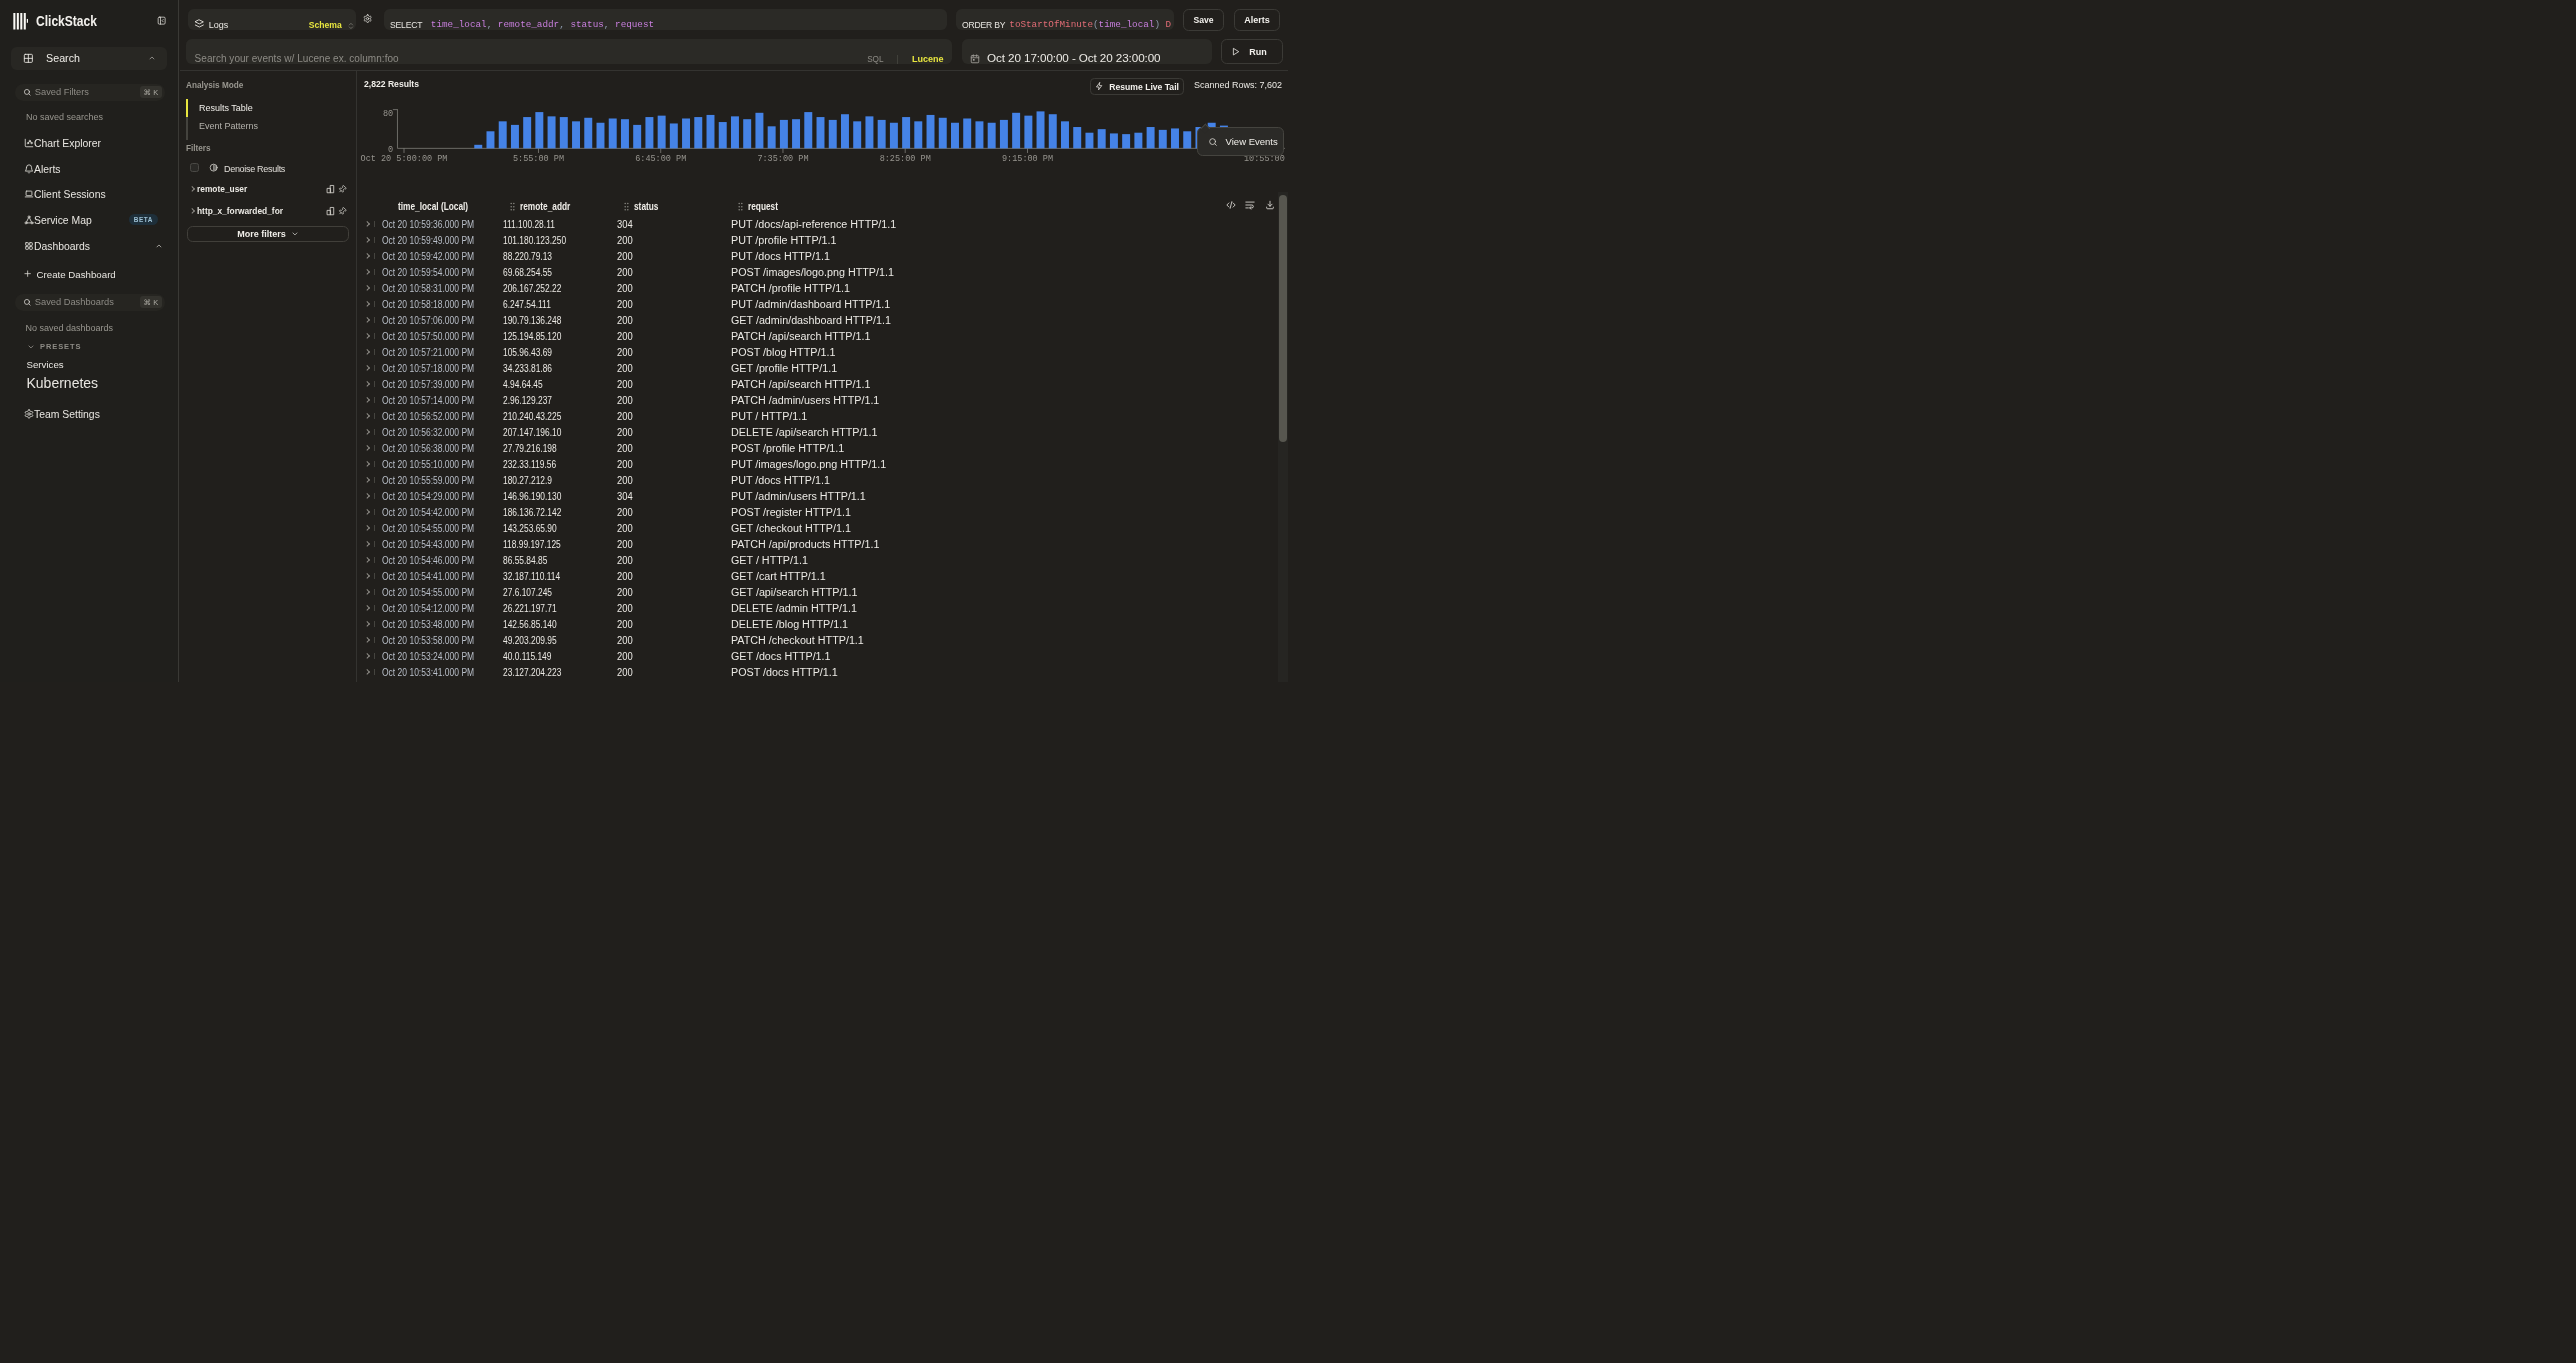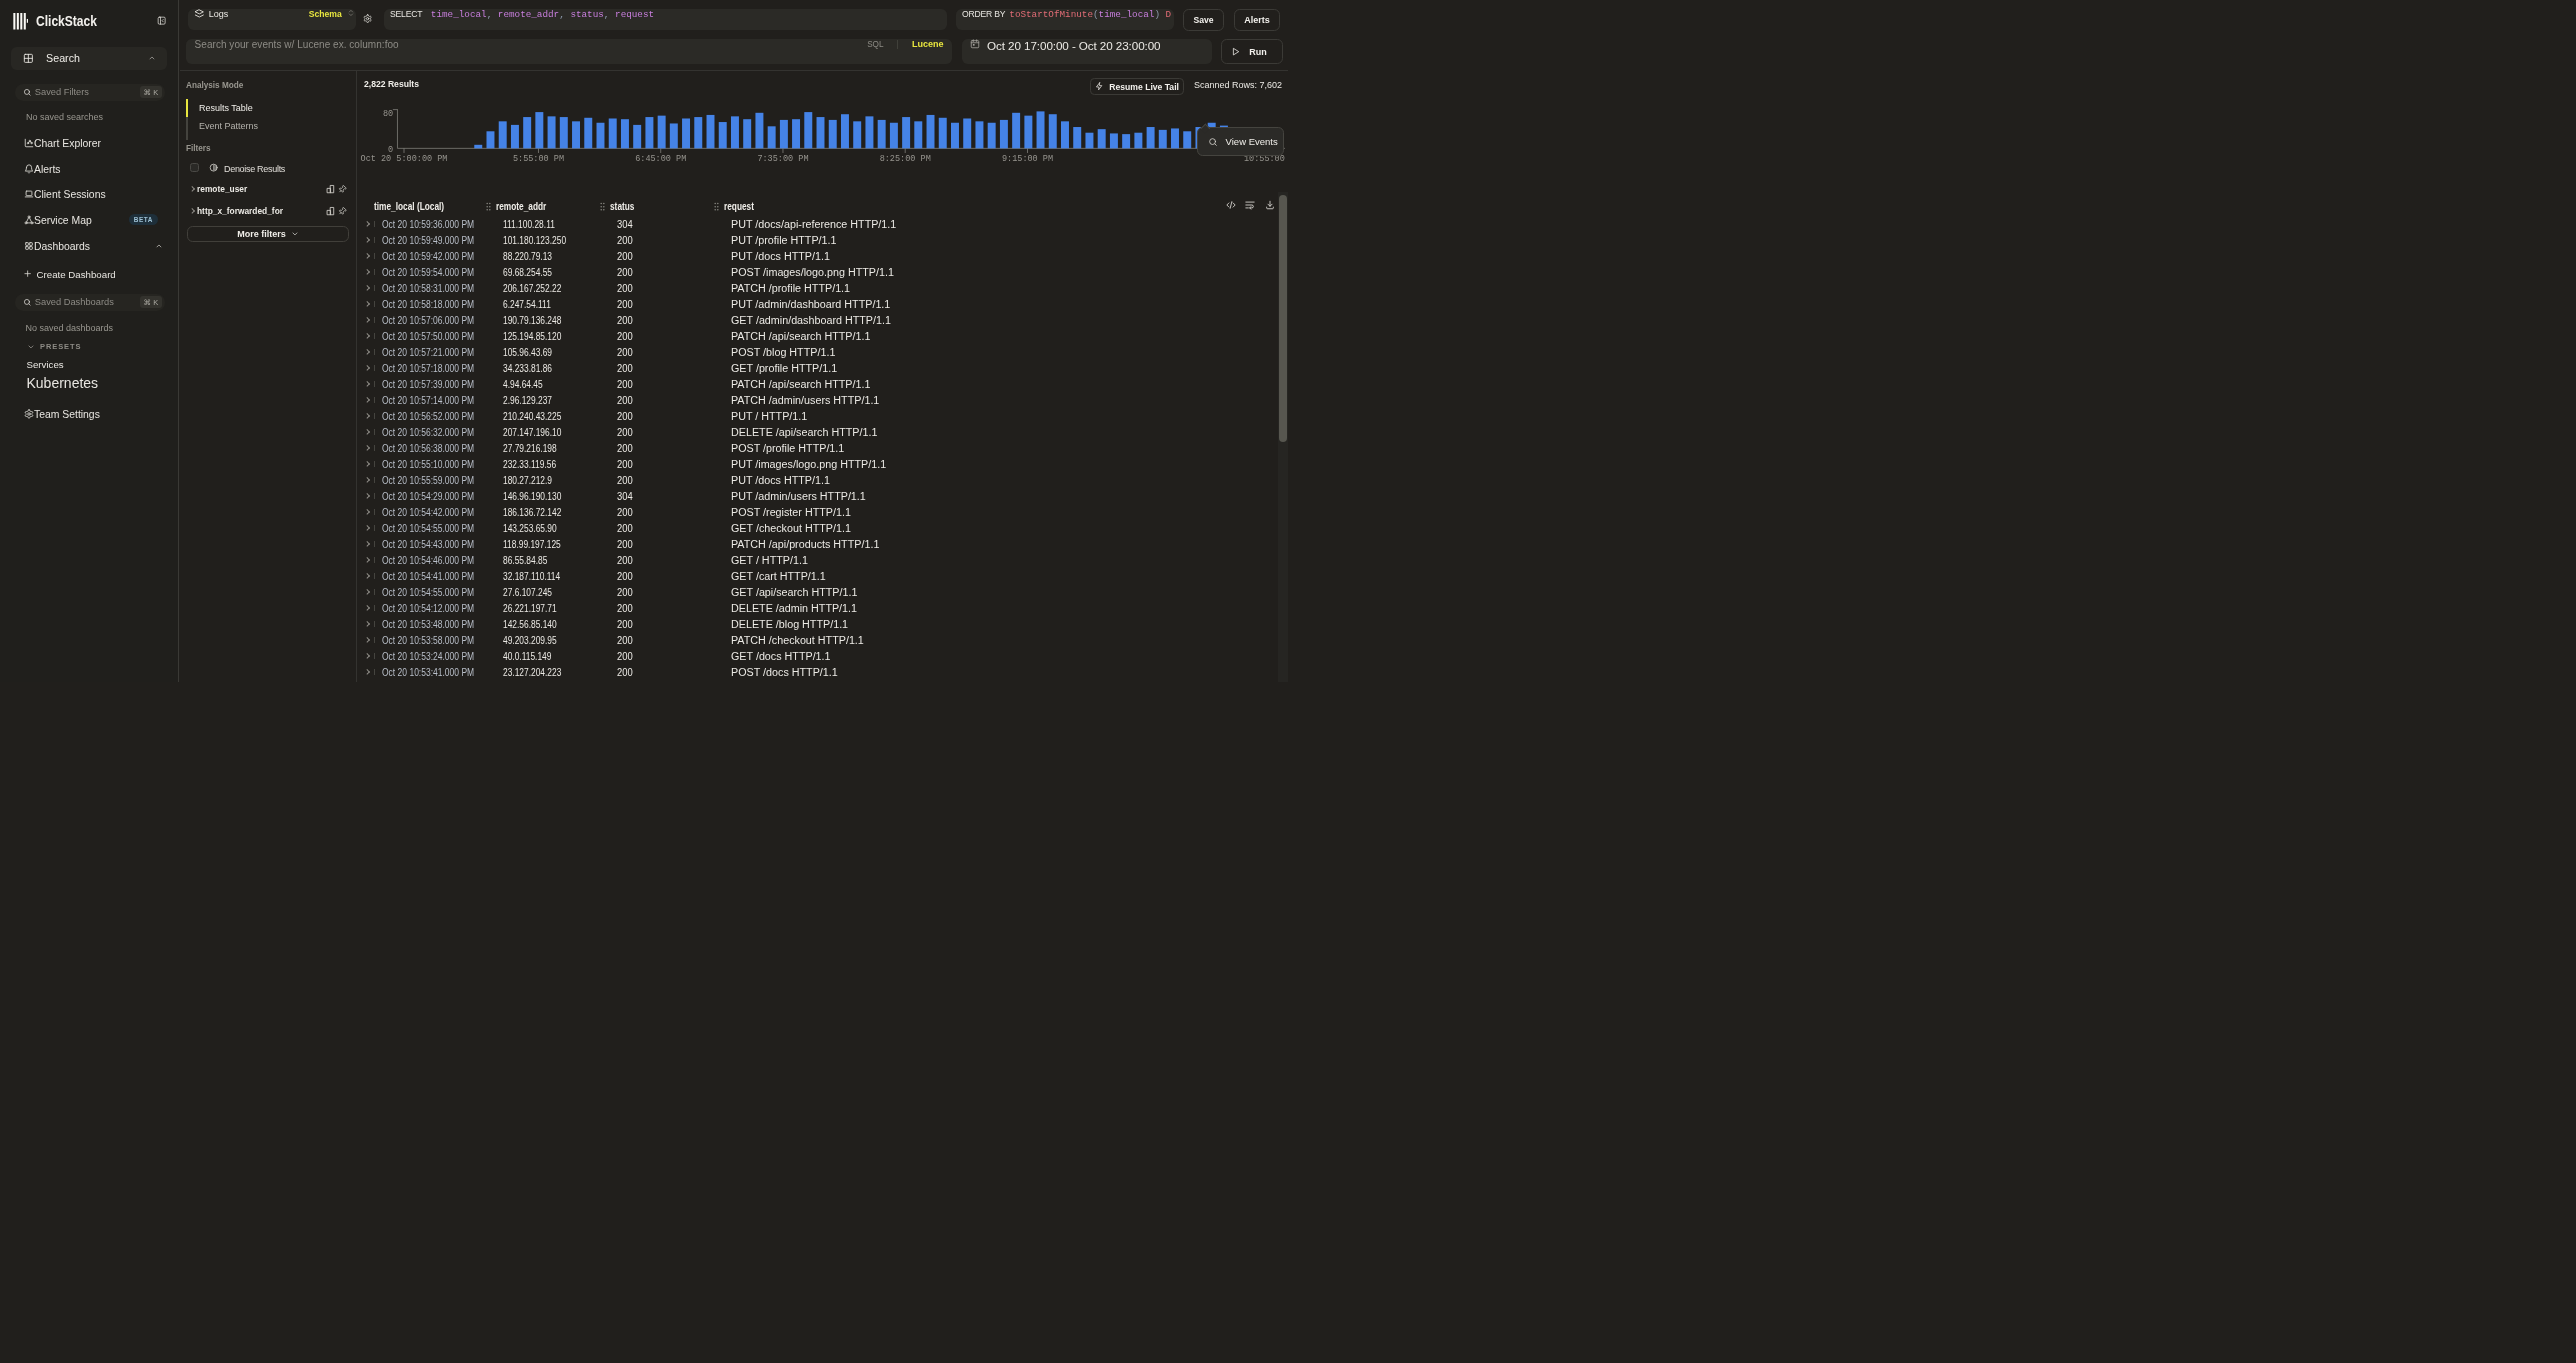--- a/index.html
+++ b/index.html
@@ -13,21 +13,21 @@
 #navsearch .lb{font-size:10.7px;font-weight:500;color:#F0EEE9;flex:1}
 .pill{position:absolute;left:14.7px;width:150px;height:16.5px;background:#262521;border-radius:8.6px;display:flex;align-items:center;padding:0 2.9px 0 7.9px;gap:3.6px}
 .pill .ph{font-size:9.3px;color:#8D8B85;flex:1}
 .kbd{background:#33322D;border-radius:2.9px;font-size:7.5px;color:#ABA9A2;padding:2.1px 3.6px;line-height:1}
 .nosaved{position:absolute;font-size:9px;color:#98968F}
 .nav{position:absolute;left:0;width:180px;height:24px;display:flex;align-items:center;padding-left:24px;font-size:10.4px;color:#E8E6E1}
 .nav svg{color:#E0DED8}
 .beta{position:absolute;left:129px;top:214px;background:#1E2F3A;color:#9DC0D4;font-size:6.4px;font-weight:700;letter-spacing:0.6px;padding:2.5px 4.7px;border-radius:6.4px;line-height:1}
 #presets{position:absolute;left:26.5px;top:342px;display:flex;align-items:center;gap:5.7px;font-size:7.5px;font-weight:600;letter-spacing:0.9px;color:#8D8B85}
 
-.box{position:absolute;background:#2B2A26;border-radius:5.7px;display:flex;align-items:flex-start}
+.box{position:absolute;background:#2B2A26;border-radius:5.7px;display:flex;align-items:flex-end}
 .btn{position:absolute;border:0.7px solid #3B3A36;border-radius:5.7px;display:flex;align-items:center;justify-content:center;font-weight:700;color:#F2F0EC;background:transparent}
 #logsbox{left:188px;top:8.6px;width:168px;height:21.5px;padding:0 1.4px 0 6.4px;gap:3.6px}
 #logsbox .t1{font-size:9px;color:#EBE9E4;flex:1}
 #schema{color:#E8E63F;font-weight:700;font-size:8.6px;margin-right:1.4px}
 #gear1{position:absolute;left:363px;top:14px;color:#E4E2DD}
 #selbox{left:384px;top:8.6px;width:563px;height:21.5px;padding:0 6px;overflow:hidden;white-space:nowrap}
 .mono{font-family:"Liberation Mono",monospace;font-size:9.3px}
 .kw{font-family:"Liberation Sans",sans-serif;font-size:8.6px;font-weight:400;color:#E9E7E2;letter-spacing:-0.2px}
 .ident{color:#C97FDE}
 .fnred{color:#E06C75}
@@ -405,21 +405,21 @@
 
 <div id="tooltip">
     <svg class="" width="10" height="10" viewBox="0 0 24 24" fill="none" stroke="currentColor" stroke-width="2" stroke-linecap="round" stroke-linejoin="round">
       <circle cx="11" cy="11" r="7"></circle>
       <path d="m20 20-3.2-3.2"></path>
     </svg>
     <span class="tx">View Events</span>
   </div>
 
 <div id="thead">
-  <span style="margin-left:17px;width:112px"><span class="hl">time_local (Local)</span></span>
+  <span style="margin-left:41px;width:112px"><span class="hl">time_local (Local)</span></span>
   <span class="hcol" style="width:114px">
       <svg width="5" height="9.3" viewBox="0 0 7 13" fill="#8b8a84">
         <circle cx="1.7" cy="2.2" r="1.05"></circle>
         <circle cx="5.3" cy="2.2" r="1.05"></circle>
         <circle cx="1.7" cy="6.5" r="1.05"></circle>
         <circle cx="5.3" cy="6.5" r="1.05"></circle>
         <circle cx="1.7" cy="10.8" r="1.05"></circle>
         <circle cx="5.3" cy="10.8" r="1.05"></circle>
       </svg>
       <span class="hl">remote_addr</span>

